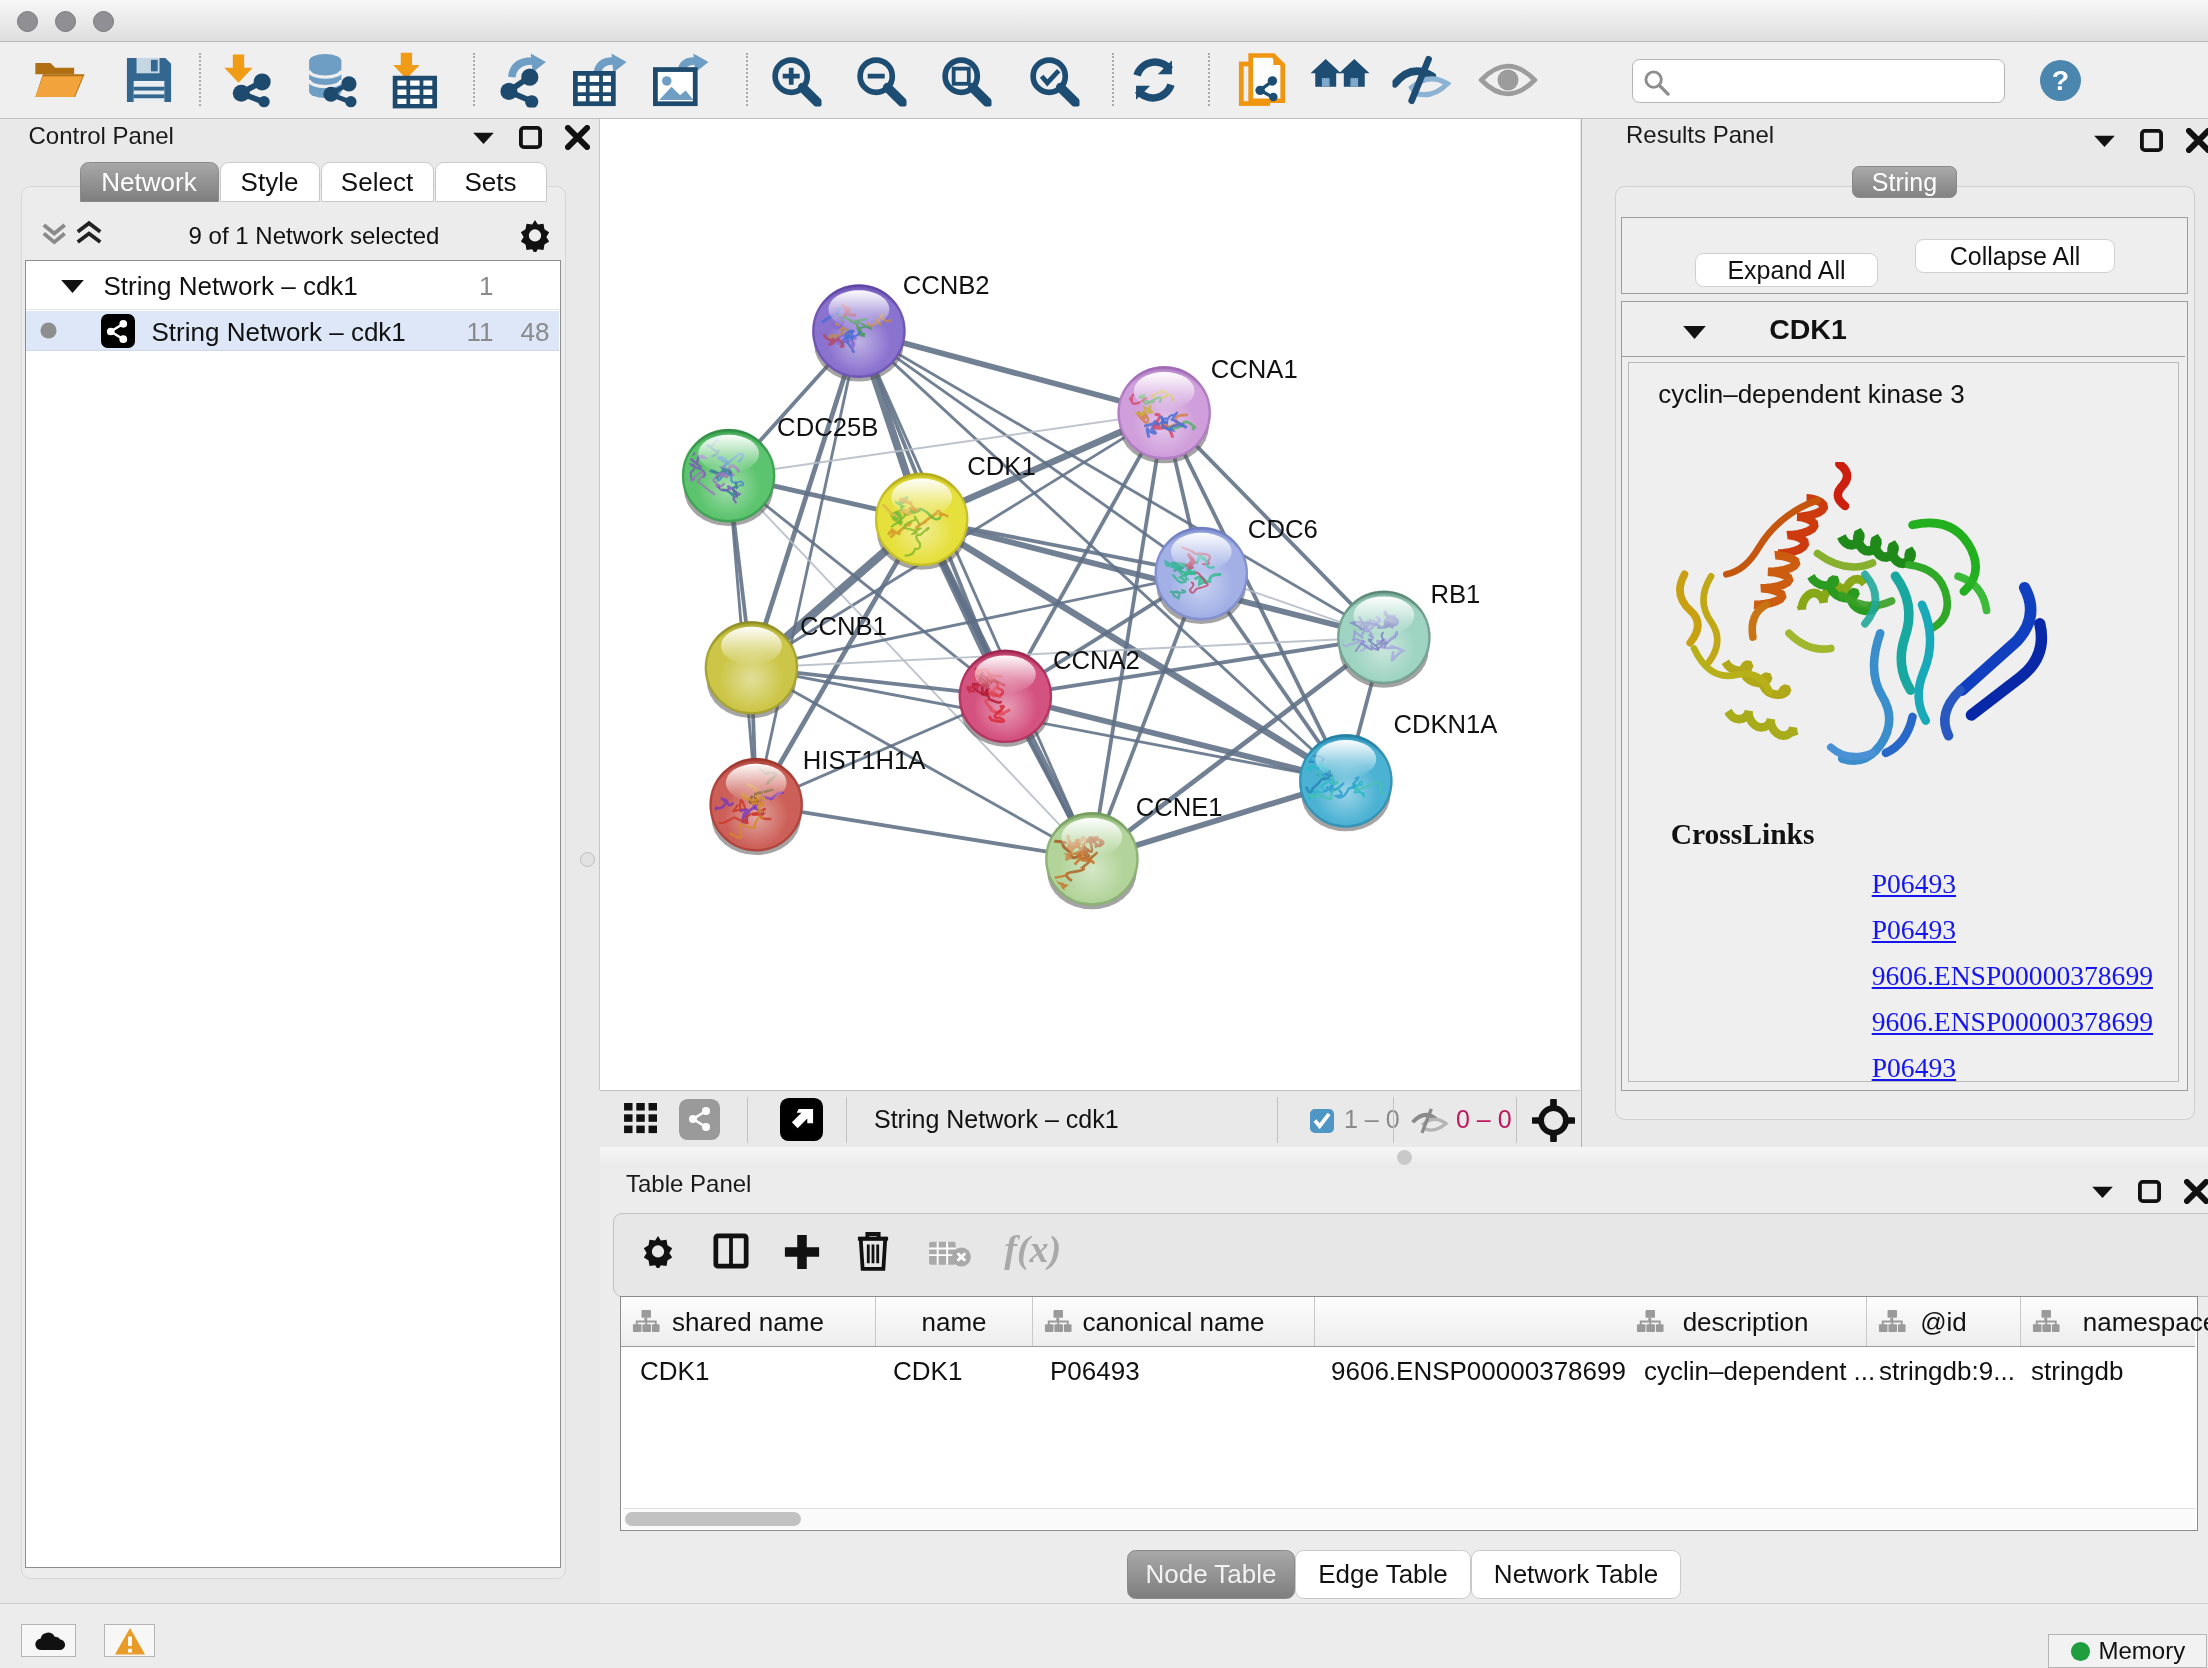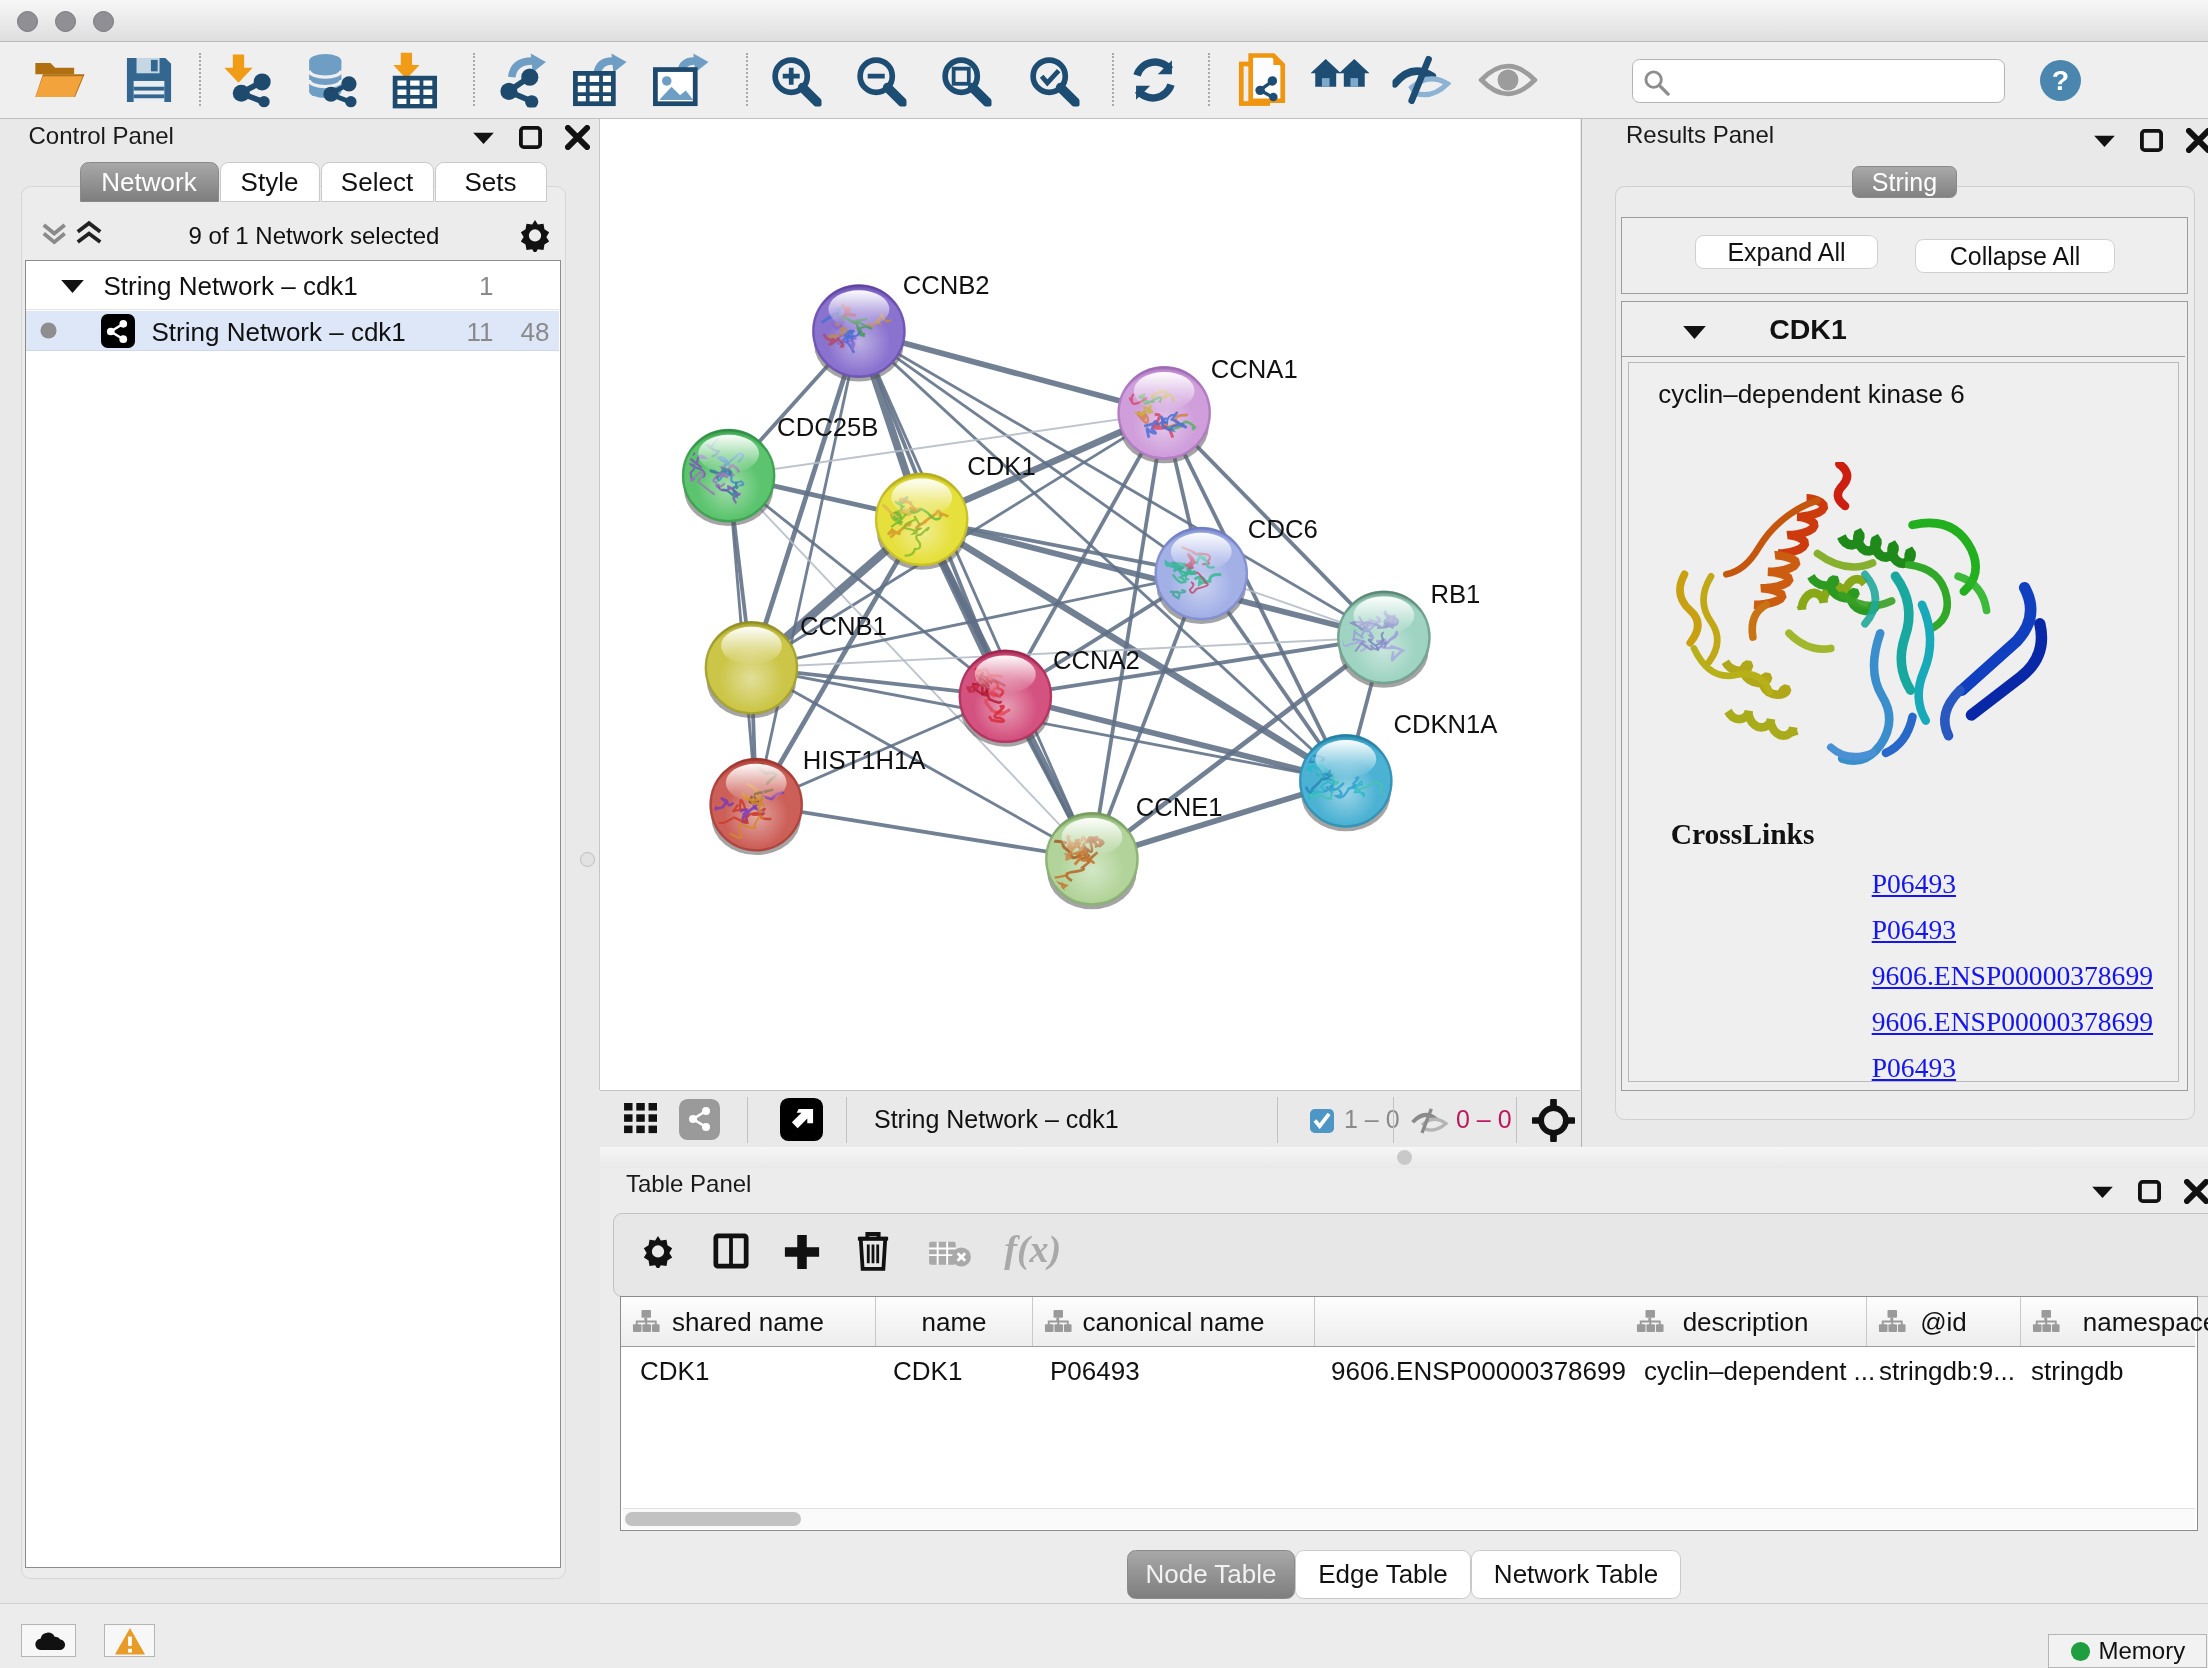--- a/index.html
+++ b/index.html
@@ -712,30 +712,30 @@
     <svg width="23" height="23" viewBox="0 0 24 24">
         <rect x="2" y="2" width="20" height="20" fill="none" stroke="#111" stroke-width="4" rx="3"></rect>
       </svg>
     <svg width="25" height="25" viewBox="0 0 26 26">
         <path d="M3 3 L23 23 M23 3 L3 23" stroke="#111" stroke-width="6" stroke-linecap="round"></path>
       </svg>
   </div>
   <div id="rcontainer"></div>
   <div id="stringtab">String</div>
   <div class="rbox" style="left:39px;top:98px;height:77px;"></div>
-  <div class="btn" style="left:113px;top:116px;width:183px;height:34px;line-height:33px;">Expand All</div>
+  <div class="btn" style="left:113px;top:134px;width:183px;height:34px;line-height:33px;">Expand All</div>
   <div class="btn" style="left:333px;top:120px;width:200px;height:34px;line-height:33px;">Collapse All</div>
   <div class="rbox" style="left:39px;top:182px;height:790px;">
     <svg class="abs" style="left:60px;top:22px;" width="25" height="16" viewBox="0 0 26 17">
         <path d="M1 2 h24 l-12 14 Z" fill="#111"></path>
       </svg>
     <div class="abs" style="left:105px;top:11.4px;width:162px;text-align:center;font-size:28.5px;font-weight:bold;color:#111;">CDK1</div>
     <div class="abs" style="left:0;top:54px;width:563px;border-top:1.9px solid #9c9c9c;"></div>
     <div class="abs" style="left:5.7px;top:60px;width:551px;height:720px;border:1px solid #b9b9b9;background:#efefef;">
-      <div class="abs" style="left:29.5px;top:16px;font-size:26px;color:#111;">cyclin–dependent kinase 6</div>
+      <div class="abs" style="left:29.5px;top:16px;font-size:26px;color:#111;">cyclin–dependent kinase 3</div>
       <div id="protein" class="abs" style="left:46px;top:99px;">
 <svg width="380" height="314" viewBox="0 0 400 330">
 <path d="M173 2 q14 10 4 22 q-12 12 2 22" fill="none" stroke="#cc1f10" stroke-width="9" stroke-linecap="round"></path>
 <path d="M138.5 38.0 L138.9 38.0 L141.4 38.2 L145.3 38.9 L149.7 40.3 L153.6 42.3 L156.1 44.9 L156.5 47.7 L154.7 50.5 L150.8 53.0 L145.4 55.0 L139.6 56.4 L134.2 57.1 L130.3 57.4 L128.5 57.3 L128.9 57.3 L131.4 57.5 L135.3 58.3 L139.7 59.7 L143.6 61.7 L146.1 64.2 L146.5 67.0 L144.7 69.8 L140.8 72.3 L135.4 74.3 L129.6 75.7 L124.2 76.5 L120.3 76.7 L118.5 76.7 L118.9 76.6 L121.4 76.9 L125.3 77.6 L129.7 79.0 L133.6 81.0 L136.1 83.5 L136.5 86.3 L134.7 89.1 L130.8 91.7 L125.4 93.7 L119.6 95.1 L114.2 95.8 L110.3 96.0 L108.5 96.0" fill="none" stroke="#cc3a0e" stroke-width="9"></path>
 <path d="M105.1 98.0 L105.9 97.9 L108.9 98.1 L113.6 98.8 L118.8 100.0 L123.4 101.8 L126.5 104.1 L127.2 106.7 L125.4 109.2 L121.3 111.5 L115.6 113.3 L109.4 114.5 L103.7 115.2 L99.6 115.4 L97.8 115.3 L98.5 115.3 L101.6 115.5 L106.2 116.1 L111.4 117.4 L116.1 119.2 L119.1 121.5 L119.9 124.0 L118.1 126.5 L114.0 128.8 L108.3 130.6 L102.0 131.9 L96.3 132.5 L92.2 132.7 L90.4 132.7 L91.2 132.6 L94.2 132.8 L98.9 133.5 L104.1 134.7 L108.8 136.5 L111.8 138.8 L112.6 141.3 L110.8 143.9 L106.7 146.2 L101.0 148.0 L94.7 149.2 L89.0 149.9 L84.9 150.1 L83.1 150.0" fill="none" stroke="#cc5c10" stroke-width="9"></path>
 <path d="M96 150 q-18 10 -14 34" fill="none" stroke="#c87414" stroke-width="8" stroke-linecap="round"></path>
 <path d="M150 40 q-40 14 -62 50 q-14 24 -34 28" fill="none" stroke="#c4560e" stroke-width="7" stroke-linecap="round"></path>
 <path d="M10 118 q-12 22 6 38 q16 14 0 34" fill="none" stroke="#c8a012" stroke-width="8" stroke-linecap="round"></path>
 <path d="M38 120 q-16 26 0 48 q14 20 -2 42" fill="none" stroke="#c0a816" stroke-width="7" stroke-linecap="round"></path>
 <path d="M53.0 210.0 L55.2 213.5 L58.5 216.5 L62.7 218.6 L67.3 219.5 L71.5 219.2 L74.8 218.0 L77.0 216.3 L77.7 214.6 L77.2 213.4 L75.8 213.2 L74.2 214.1 L72.8 216.1 L72.3 219.1 L73.0 222.7 L75.2 226.2 L78.5 229.2 L82.7 231.3 L87.3 232.2 L91.5 231.9 L94.8 230.7 L97.0 229.0 L97.7 227.3 L97.2 226.1 L95.8 225.8 L94.2 226.7 L92.8 228.8 L92.3 231.8 L93.0 235.3 L95.2 238.9 L98.5 241.9 L102.7 243.9 L107.3 244.8 L111.5 244.6 L114.8 243.4 L117.0 241.7 L117.7 240.0 L117.2 238.8 L115.8 238.5 L114.2 239.4 L112.8 241.5 L112.3 244.5 L113.0 248.0" fill="none" stroke="#b0a818" stroke-width="9"></path>

